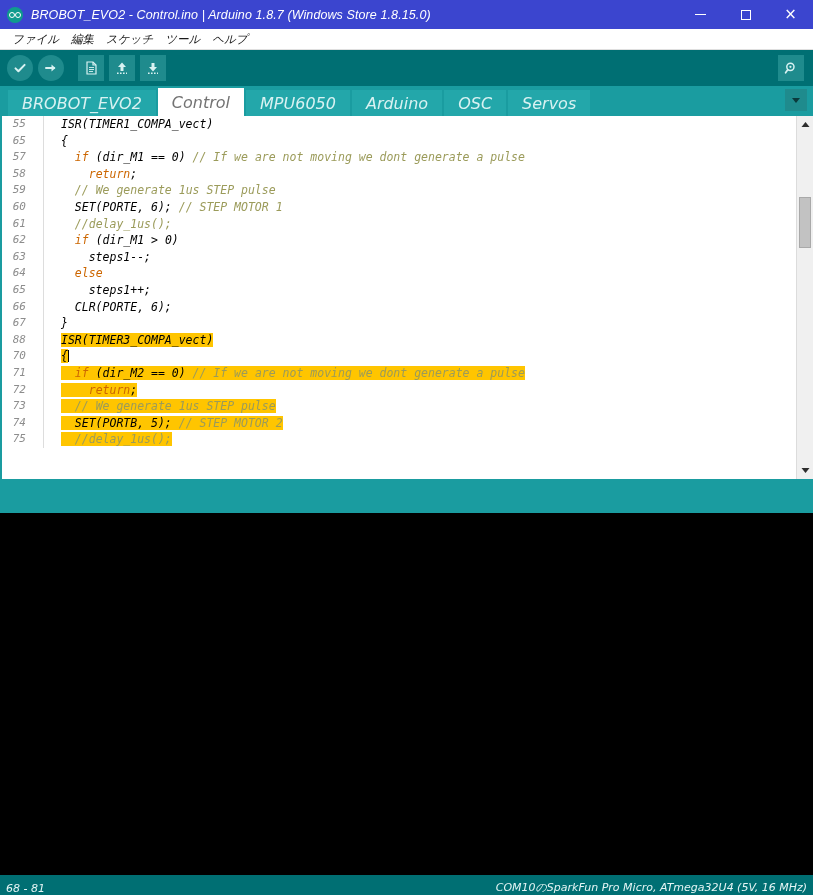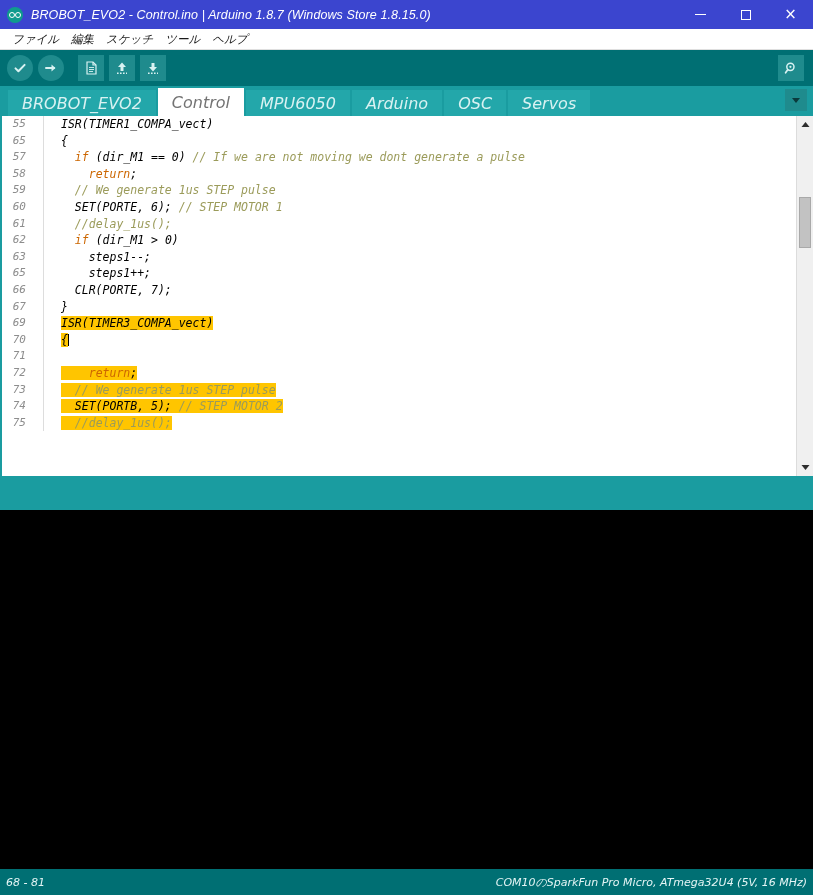--- a/index.html
+++ b/index.html
@@ -128,21 +128,21 @@
     background: #c2c2c2; border: 1px solid #a9a9a9;
   }
 
   
   .console-header { height: 34px; flex: 0 0 34px; background: #1a9ca0; }
   .console-body { flex: 1 1 auto; background: #000000; }
 
   
   .statusbar {
     height: 20px; flex: 0 0 20px; background: #006f73; color: #e4f5f5;
-    display: flex; align-items: center; font-size: 11px; padding: 13px 6px;
+    display: flex; align-items: flex-end; font-size: 11px; padding: 0 6px;
     font-family: "DejaVu Sans", sans-serif;
   }
   .status-right { margin-left: auto; white-space: nowrap; }
 
   svg { display: block; }
 </style>
 </head>
 <body>
 
 <div id="app">
@@ -243,26 +243,27 @@
       <div class="code-area" id="code-area">
           <div class="line"><div class="gutter">55</div><div class="sep"></div><div class="ltext">ISR(TIMER1_COMPA_vect)</div></div>
           <div class="line"><div class="gutter">65</div><div class="sep"></div><div class="ltext">{</div></div>
           <div class="line"><div class="gutter">57</div><div class="sep"></div><div class="ltext">  <span class="kw">if</span> (dir_M1 == 0) <span class="cm">// If we are not moving we dont generate a pulse</span></div></div>
           <div class="line"><div class="gutter">58</div><div class="sep"></div><div class="ltext">    <span class="kw">return</span>;</div></div>
           <div class="line"><div class="gutter">59</div><div class="sep"></div><div class="ltext">  <span class="cm">// We generate 1us STEP pulse</span></div></div>
           <div class="line"><div class="gutter">60</div><div class="sep"></div><div class="ltext">  SET(PORTE, 6); <span class="cm">// STEP MOTOR 1</span></div></div>
           <div class="line"><div class="gutter">61</div><div class="sep"></div><div class="ltext">  <span class="cm">//delay_1us();</span></div></div>
           <div class="line"><div class="gutter">62</div><div class="sep"></div><div class="ltext">  <span class="kw">if</span> (dir_M1 &gt; 0)</div></div>
           <div class="line"><div class="gutter">63</div><div class="sep"></div><div class="ltext">    steps1--;</div></div>
+          <div class="line"><div class="gutter">64</div><div class="sep"></div><div class="ltext">  <span class="kw">else</span></div></div>
           <div class="line"><div class="gutter">65</div><div class="sep"></div><div class="ltext">    steps1++;</div></div>
-          <div class="line"><div class="gutter">66</div><div class="sep"></div><div class="ltext">  CLR(PORTE, 7);</div></div>
+          <div class="line"><div class="gutter">66</div><div class="sep"></div><div class="ltext">  CLR(PORTE, 6);</div></div>
           <div class="line"><div class="gutter">67</div><div class="sep"></div><div class="ltext">}</div></div>
-          <div class="line"><div class="gutter">69</div><div class="sep"></div><div class="ltext"><span class="hl">ISR(TIMER3_COMPA_vect)</span></div></div>
+          <div class="line"><div class="gutter">88</div><div class="sep"></div><div class="ltext"><span class="hl">ISR(TIMER3_COMPA_vect)</span></div></div>
           <div class="line"><div class="gutter">70</div><div class="sep"></div><div class="ltext"><span class="hl">{</span><span class="caret"></span></div></div>
-          <div class="line"><div class="gutter">71</div><div class="sep"></div></div>
+          <div class="line"><div class="gutter">71</div><div class="sep"></div><div class="ltext"><span class="hl">  <span class="kw">if</span> (dir_M2 == 0) <span class="cm">// If we are not moving we dont generate a pulse</span></span></div></div>
           <div class="line"><div class="gutter">72</div><div class="sep"></div><div class="ltext"><span class="hl">    <span class="kw">return</span>;</span></div></div>
           <div class="line"><div class="gutter">73</div><div class="sep"></div><div class="ltext"><span class="hl">  <span class="cm">// We generate 1us STEP pulse</span></span></div></div>
           <div class="line"><div class="gutter">74</div><div class="sep"></div><div class="ltext"><span class="hl">  SET(PORTB, 5); <span class="cm">// STEP MOTOR 2</span></span></div></div>
           <div class="line"><div class="gutter">75</div><div class="sep"></div><div class="ltext"><span class="hl">  <span class="cm">//delay_1us();</span></span></div></div>
         </div>
     </div>
     <div class="vscroll">
       <div class="sb-arrow up">
         <svg width="9" height="7" viewBox="0 0 9 7">
             <path d="M4.5 1 L8.5 6 L0.5 6 Z" fill="#2d2d2d"></path>

